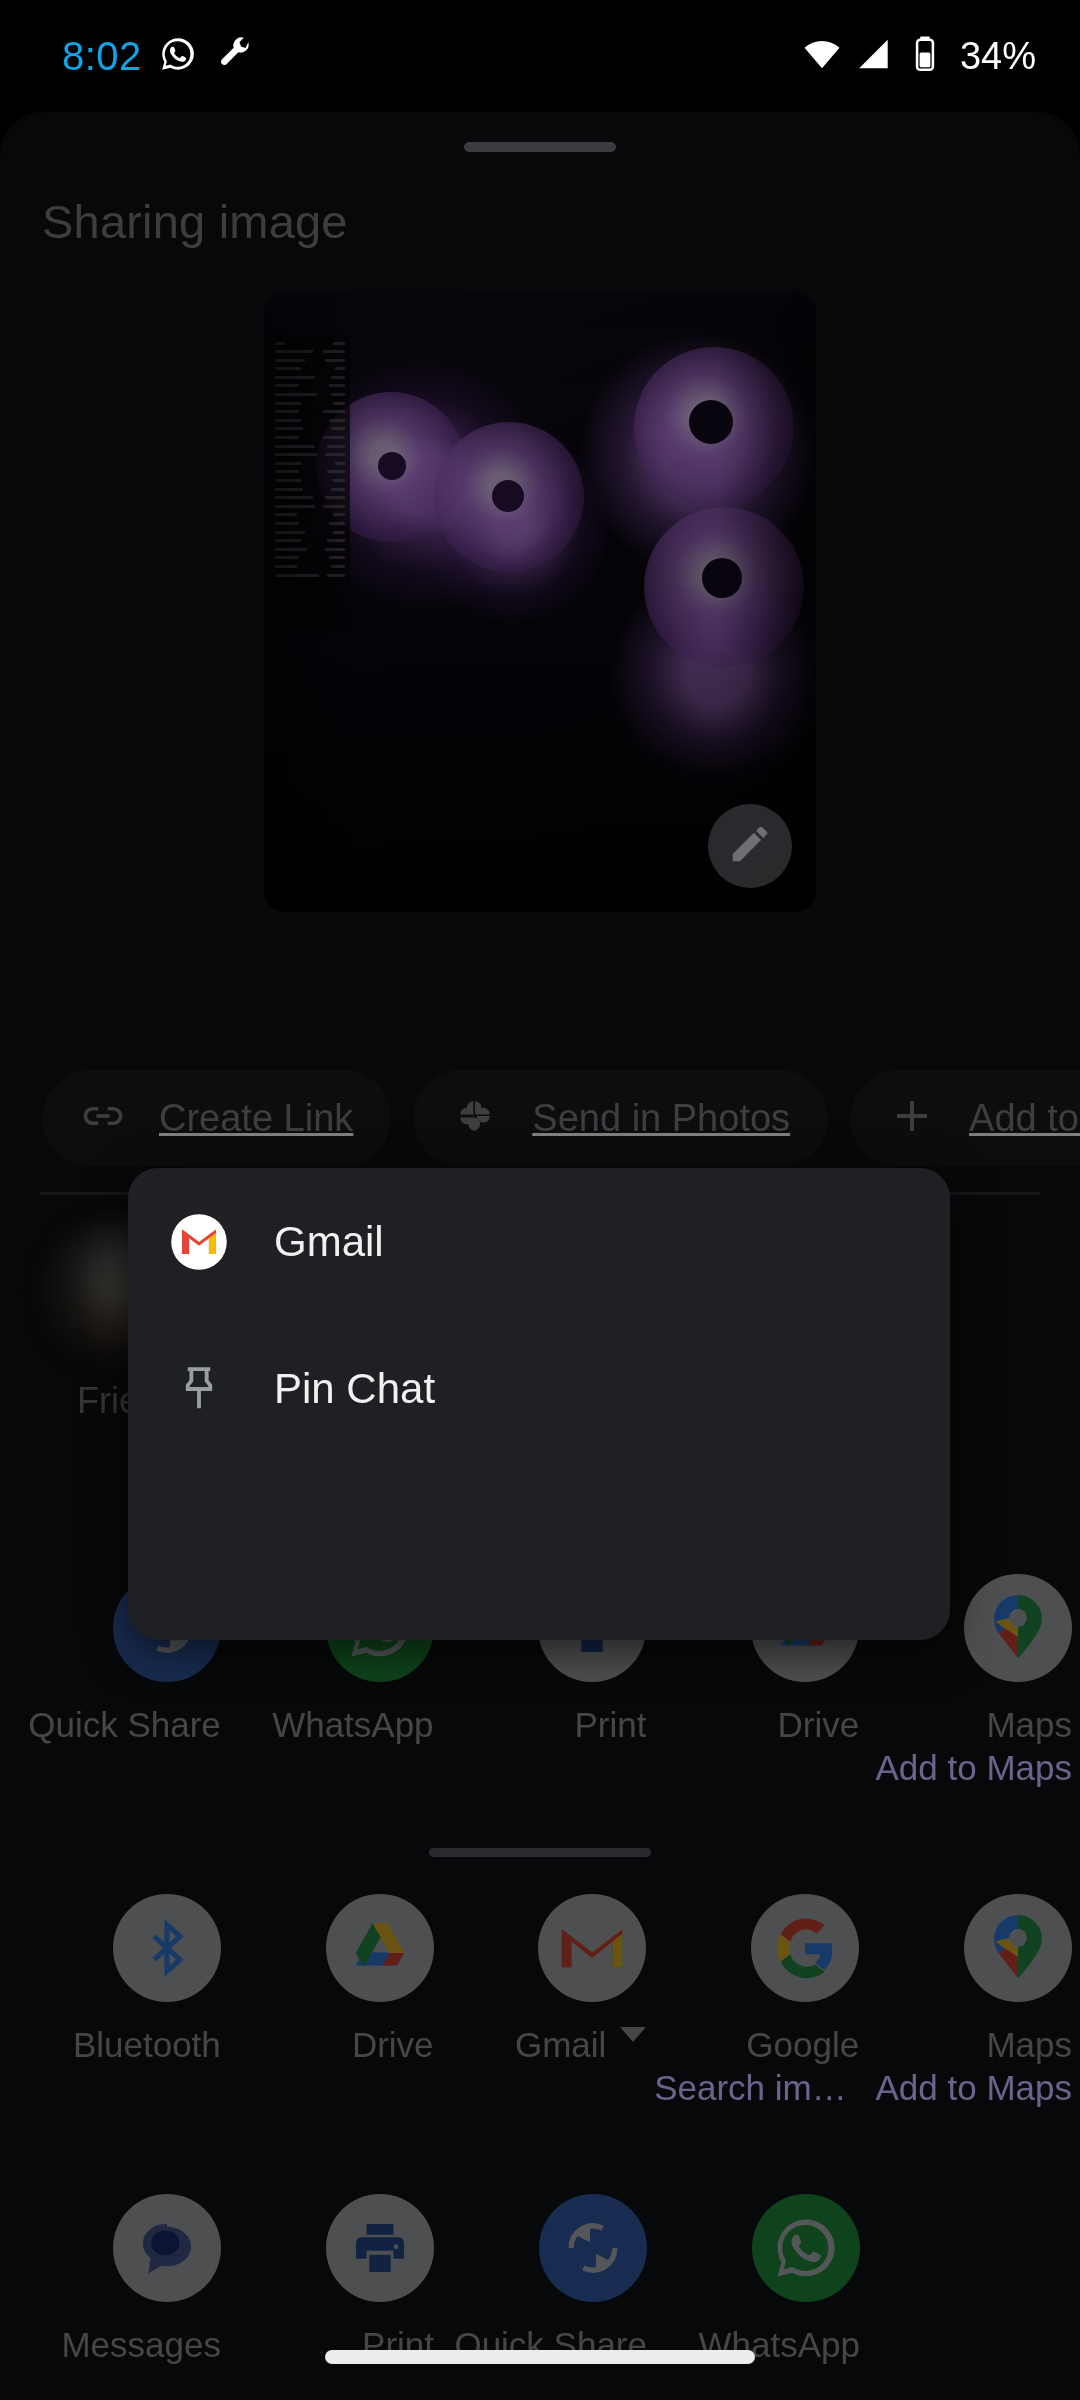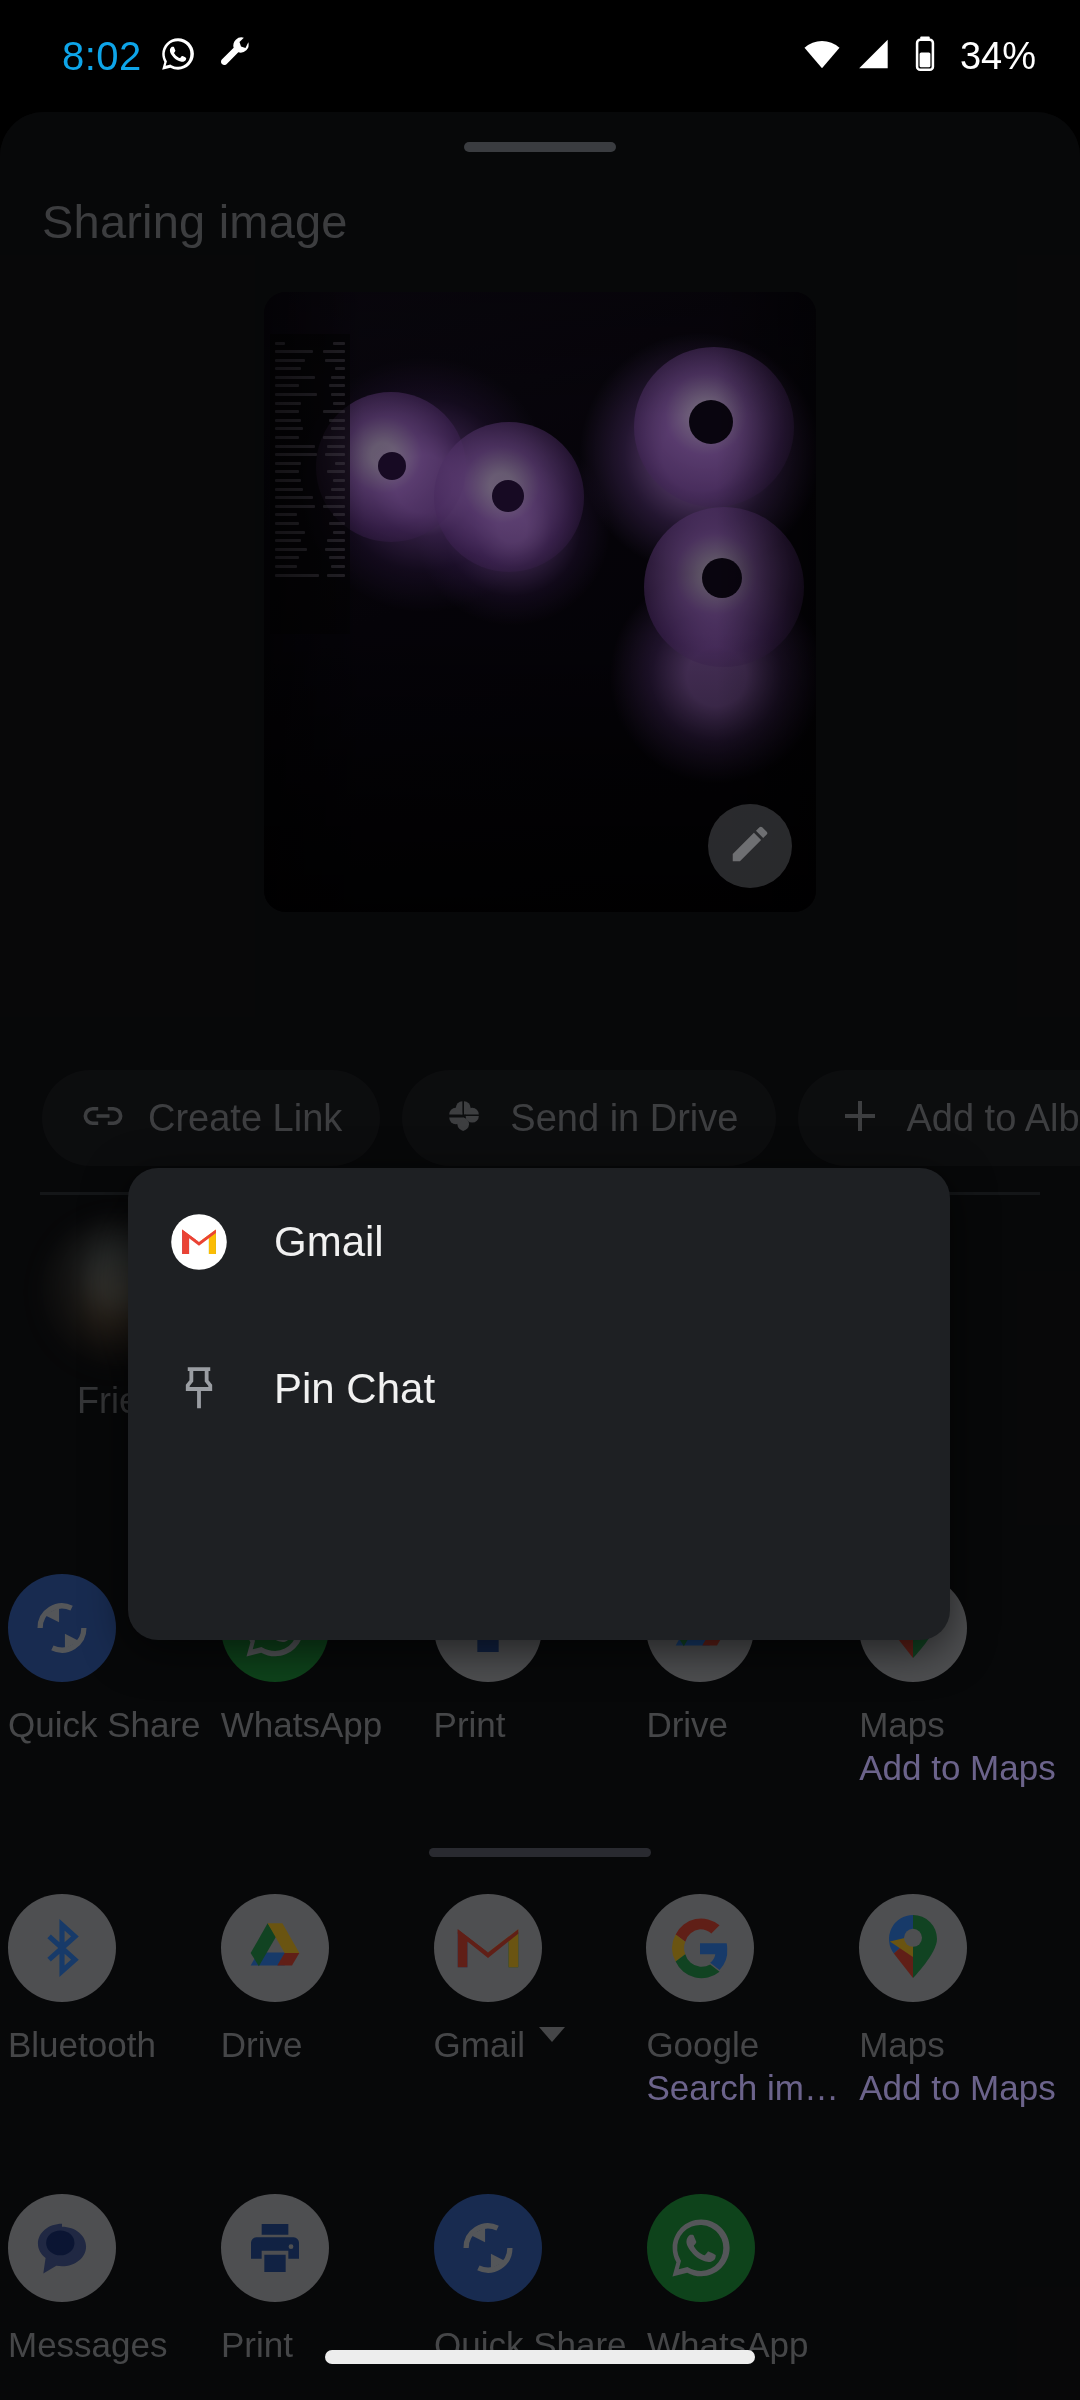--- a/index.html
+++ b/index.html
@@ -97,22 +97,22 @@
     display:flex; align-items:center; justify-content:center;
   }
 
   
   .chip-row{
     position:absolute; top:952px; left:0; width:1080px; height:108px;
     display:flex; align-items:center; gap:22px; padding-left:42px;
   }
   .chip{
     height:96px; border-radius:48px; background:#17181b;
-    display:flex; align-items:center; gap:22px;
-    padding:0 38px; flex:0 0 auto;
+    display:flex; align-items:center; gap:33px;
+    padding:0 38px; flex:0 0 auto;text-decoration:underline;
   }
   .chip-label{ font-size:38px; color:#6f7175; white-space:nowrap; }
 
   
   .divider{
     position:absolute; top:1080px; left:40px; width:1000px; height:3px;
     background:#26282c;
   }
 
   
@@ -138,21 +138,21 @@
     width:222px; height:9px; border-radius:5px; background:#4c4e58;
   }
   .app-row{
     position:absolute; left:0; width:1080px;
     display:flex; padding:0 8px;
   }
   .app-row.r1{ top:1462px; }
   .app-row.r2{ top:1782px;padding-left:8px; }
   .app-row.r3{ top:2082px; }
   .app{
-    width:213px; display:flex; flex-direction:column; align-items:flex-start;
+    width:213px; display:flex; flex-direction:column; align-items:flex-end;
   }
   .app-icon{
     width:108px; height:108px; border-radius:50%;
     background:#8e9094;
     display:flex; align-items:center; justify-content:center;
     position:relative; overflow:hidden;
   }
   .app-icon.blue{ background:#2d4f92; }
   .app-icon.green{ background:#1b7a32; }
   .app-icon.white{ background:#8e9094; }
@@ -392,21 +392,21 @@
           <path fill="#6f7175" d="M11.2 4.6v6.6a3.3 3.3 0 0 1 0-6.6z"></path>
           <g fill="#6f7175">
             <path d="M11.2 12.8v6.6a3.3 3.3 0 0 0 0-6.6z"></path>
             <path d="M12 12.8v6.6a3.3 3.3 0 0 1 0-6.6z"></path>
             <path d="M4.6 12.8h6.6a3.3 3.3 0 0 1-6.6 0z"></path>
             <path d="M4.6 11.2h6.6a3.3 3.3 0 0 0-6.6 0z"></path>
             <path d="M12.8 11.2h6.6a3.3 3.3 0 0 0-6.6 0z"></path>
           </g>
         </svg>
       </span>
-      <span class="chip-label">Send in Drive</span>
+      <span class="chip-label">Send in Photos</span>
     </div>
     <div class="chip">
       <span>
         <svg width="48" height="48" viewBox="0 0 24 24">
             <path stroke="#6f7175" stroke-width="2" d="M12 4.5v15M4.5 12h15"></path>
           </svg>
       </span>
       <span class="chip-label">Add to Album</span>
     </div>
 

